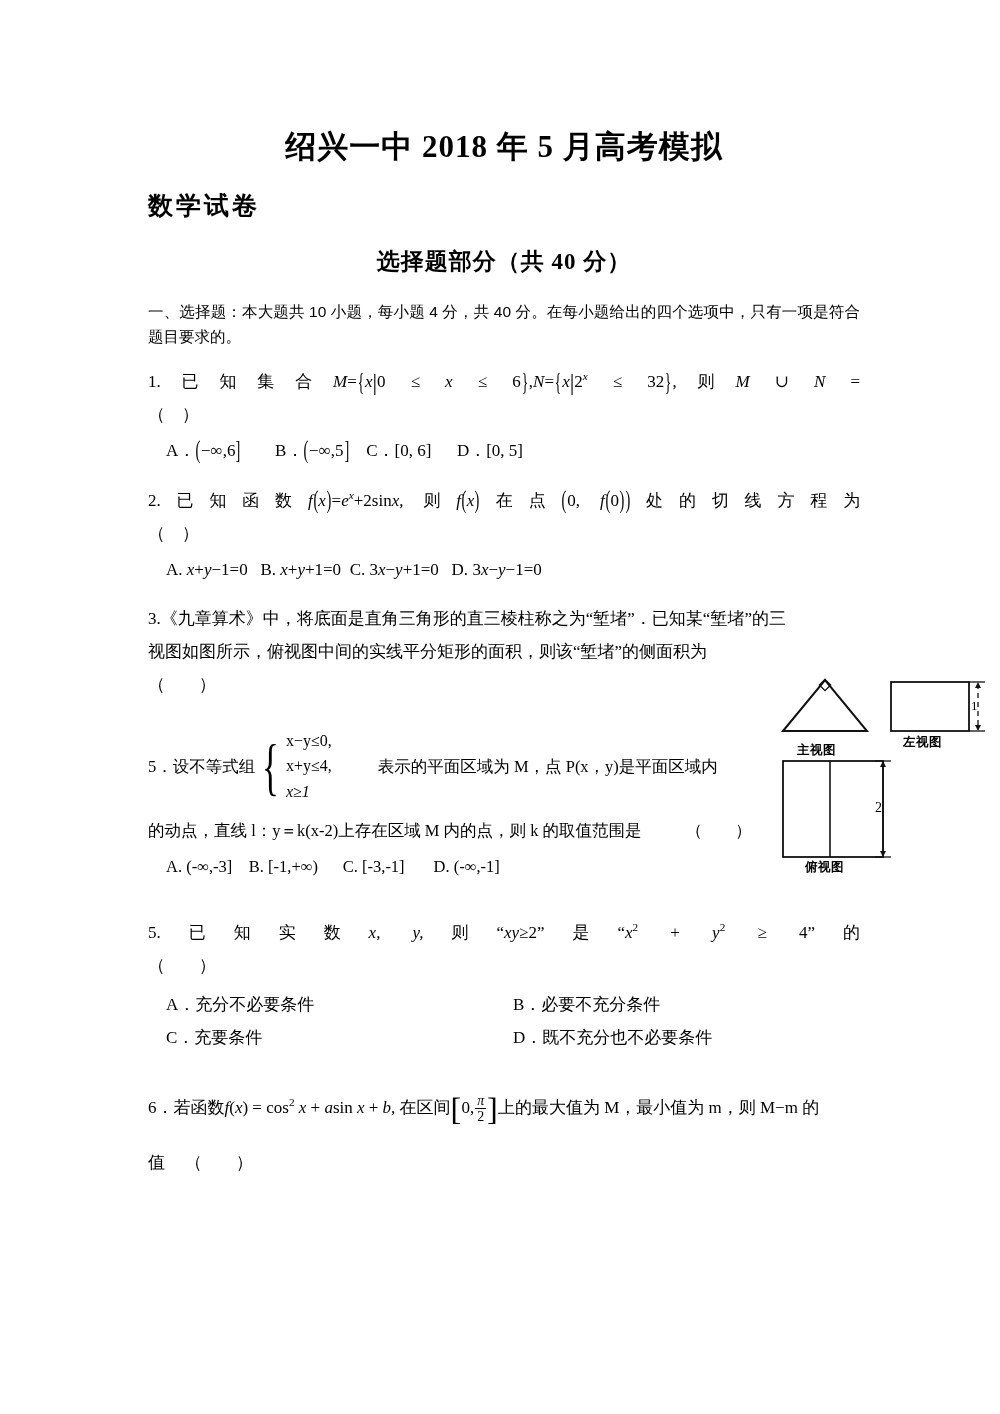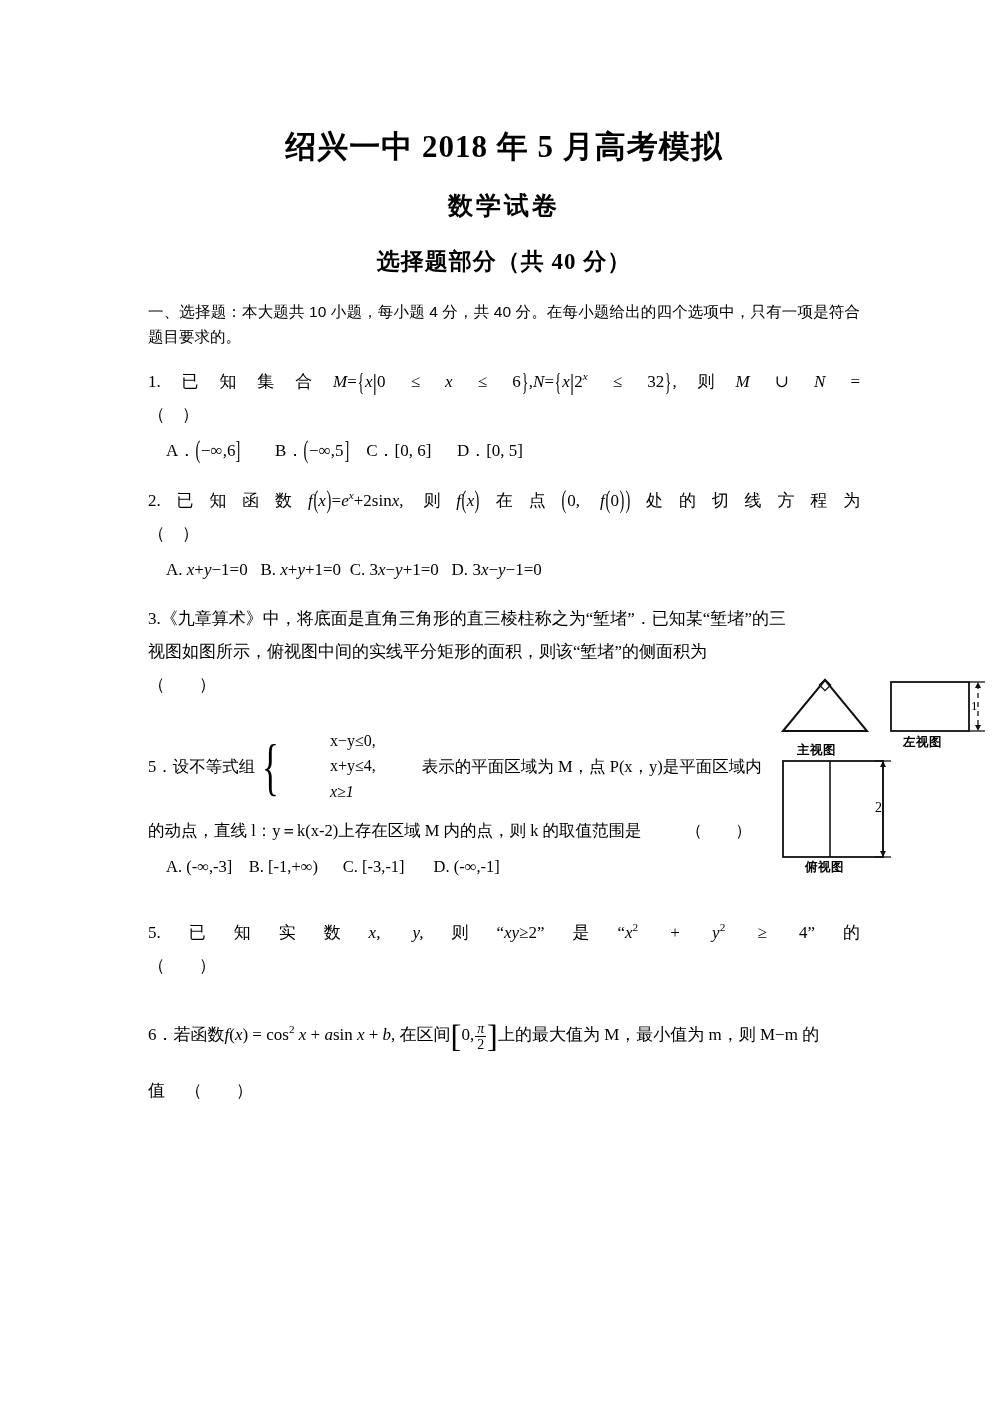--- a/index.html
+++ b/index.html
@@ -33,21 +33,20 @@
   .doc-title {
     text-align: center;
     font-family: "Liberation Serif", "DejaVu Serif", serif;
     font-weight: bold;
     font-size: 31px;
     letter-spacing: 1px;
     margin-top: 128px;
     line-height: 1.25;
   }
   .doc-subtitle {
-    text-align: center;
     font-family: "Liberation Serif", "DejaVu Serif", serif;
     font-weight: bold;
     font-size: 25px;
     letter-spacing: 3px;
     margin-top: 22px;
   }
   .section-title {
     text-align: center;
     font-weight: bold;
     font-size: 23px;
@@ -143,21 +142,20 @@
     line-height: 0.62;
     transform: scaleX(0.55);
     display: inline-block;
     font-weight: 200;
   }
   .sys-rows {
     display: inline-block;
     font-size: 16px;
     line-height: 1.62;
     font-family: "Liberation Serif", "DejaVu Serif", serif;
-    margin-left: 44px;
   }
   .q4-body {
     font-size: 16.5px;
     line-height: 1.9;
   }
   .q4-top {
     display: flex;
     align-items: center;
   }
   .q4-tail {
@@ -225,20 +223,30 @@
         </span>
         <span class="q4-tail">表示的平面区域为 M，点 P(x，y)是平面区域内</span>
       </div>
       <div class="q-line" style="margin-top:10px;"><span>的动点，直线 l：y＝k(x-2)上存在区域 M 内的点，则 k 的取值范围是</span><span style="padding-left:44px;">（　　）</span></div>
       <div class="opts" style="font-size:16.5px;"><span>A.</span> <span>(-∞,-3]</span>    <span>B.</span> <span>[-1,+∞)</span>      <span>C.</span> <span>[-3,-1]</span>       <span>D.</span> <span>(-∞,-1]</span></div>
     </div>
 
     <div class="q" style="margin-top:34px;">
       <div class="q-line q-just"><span>5.</span><span>已</span><span>知</span><span>实</span><span>数</span><span class="mi">x, y,</span><span>则</span><span>“</span><span><span class="mi">xy</span>≥2</span><span>”</span><span>是</span><span>“</span><span><span class="mi">x</span><sup class="exp">2</sup> + <span class="mi">y</span><sup class="exp">2</sup> ≥ 4</span><span>”</span><span>的</span></div>
       <div class="q-line">（　　）</div>
+      <div class="opts-2col">
+        <div class="opt-row">
+          <div class="opt-cell"><span>A．</span><span>充分不必要条件</span></div>
+          <div class="opt-cell"><span>B．</span><span>必要不充分条件</span></div>
+        </div>
+        <div class="opt-row">
+          <div class="opt-cell"><span>C．</span><span>充要条件</span></div>
+          <div class="opt-cell"><span>D．</span><span>既不充分也不必要条件</span></div>
+        </div>
+      </div>
     </div>
 
     <div class="q" style="margin-top:36px;">
       <div class="q-line"><span>6．若函数</span><span><span class="mi">f</span>(<span class="mi">x</span>) = cos<sup class="exp">2</sup> <span class="mi">x</span> + <span class="mi">a</span>sin <span class="mi">x</span> + <span class="mi">b</span>, 在区间</span><span class="brk">[</span><span>0,<span class="frac"><span class="num mi">π</span><span class="den">2</span></span></span><span class="brk">]</span><span>上的最大值为 M，最小值为 m，则 M−m 的</span></div>
       <div class="q-line" style="margin-top:22px;"><span>值</span><span style="padding-left:20px;">（　　）</span></div>
     </div>
 
   </div>
 
   <div class="figure">

